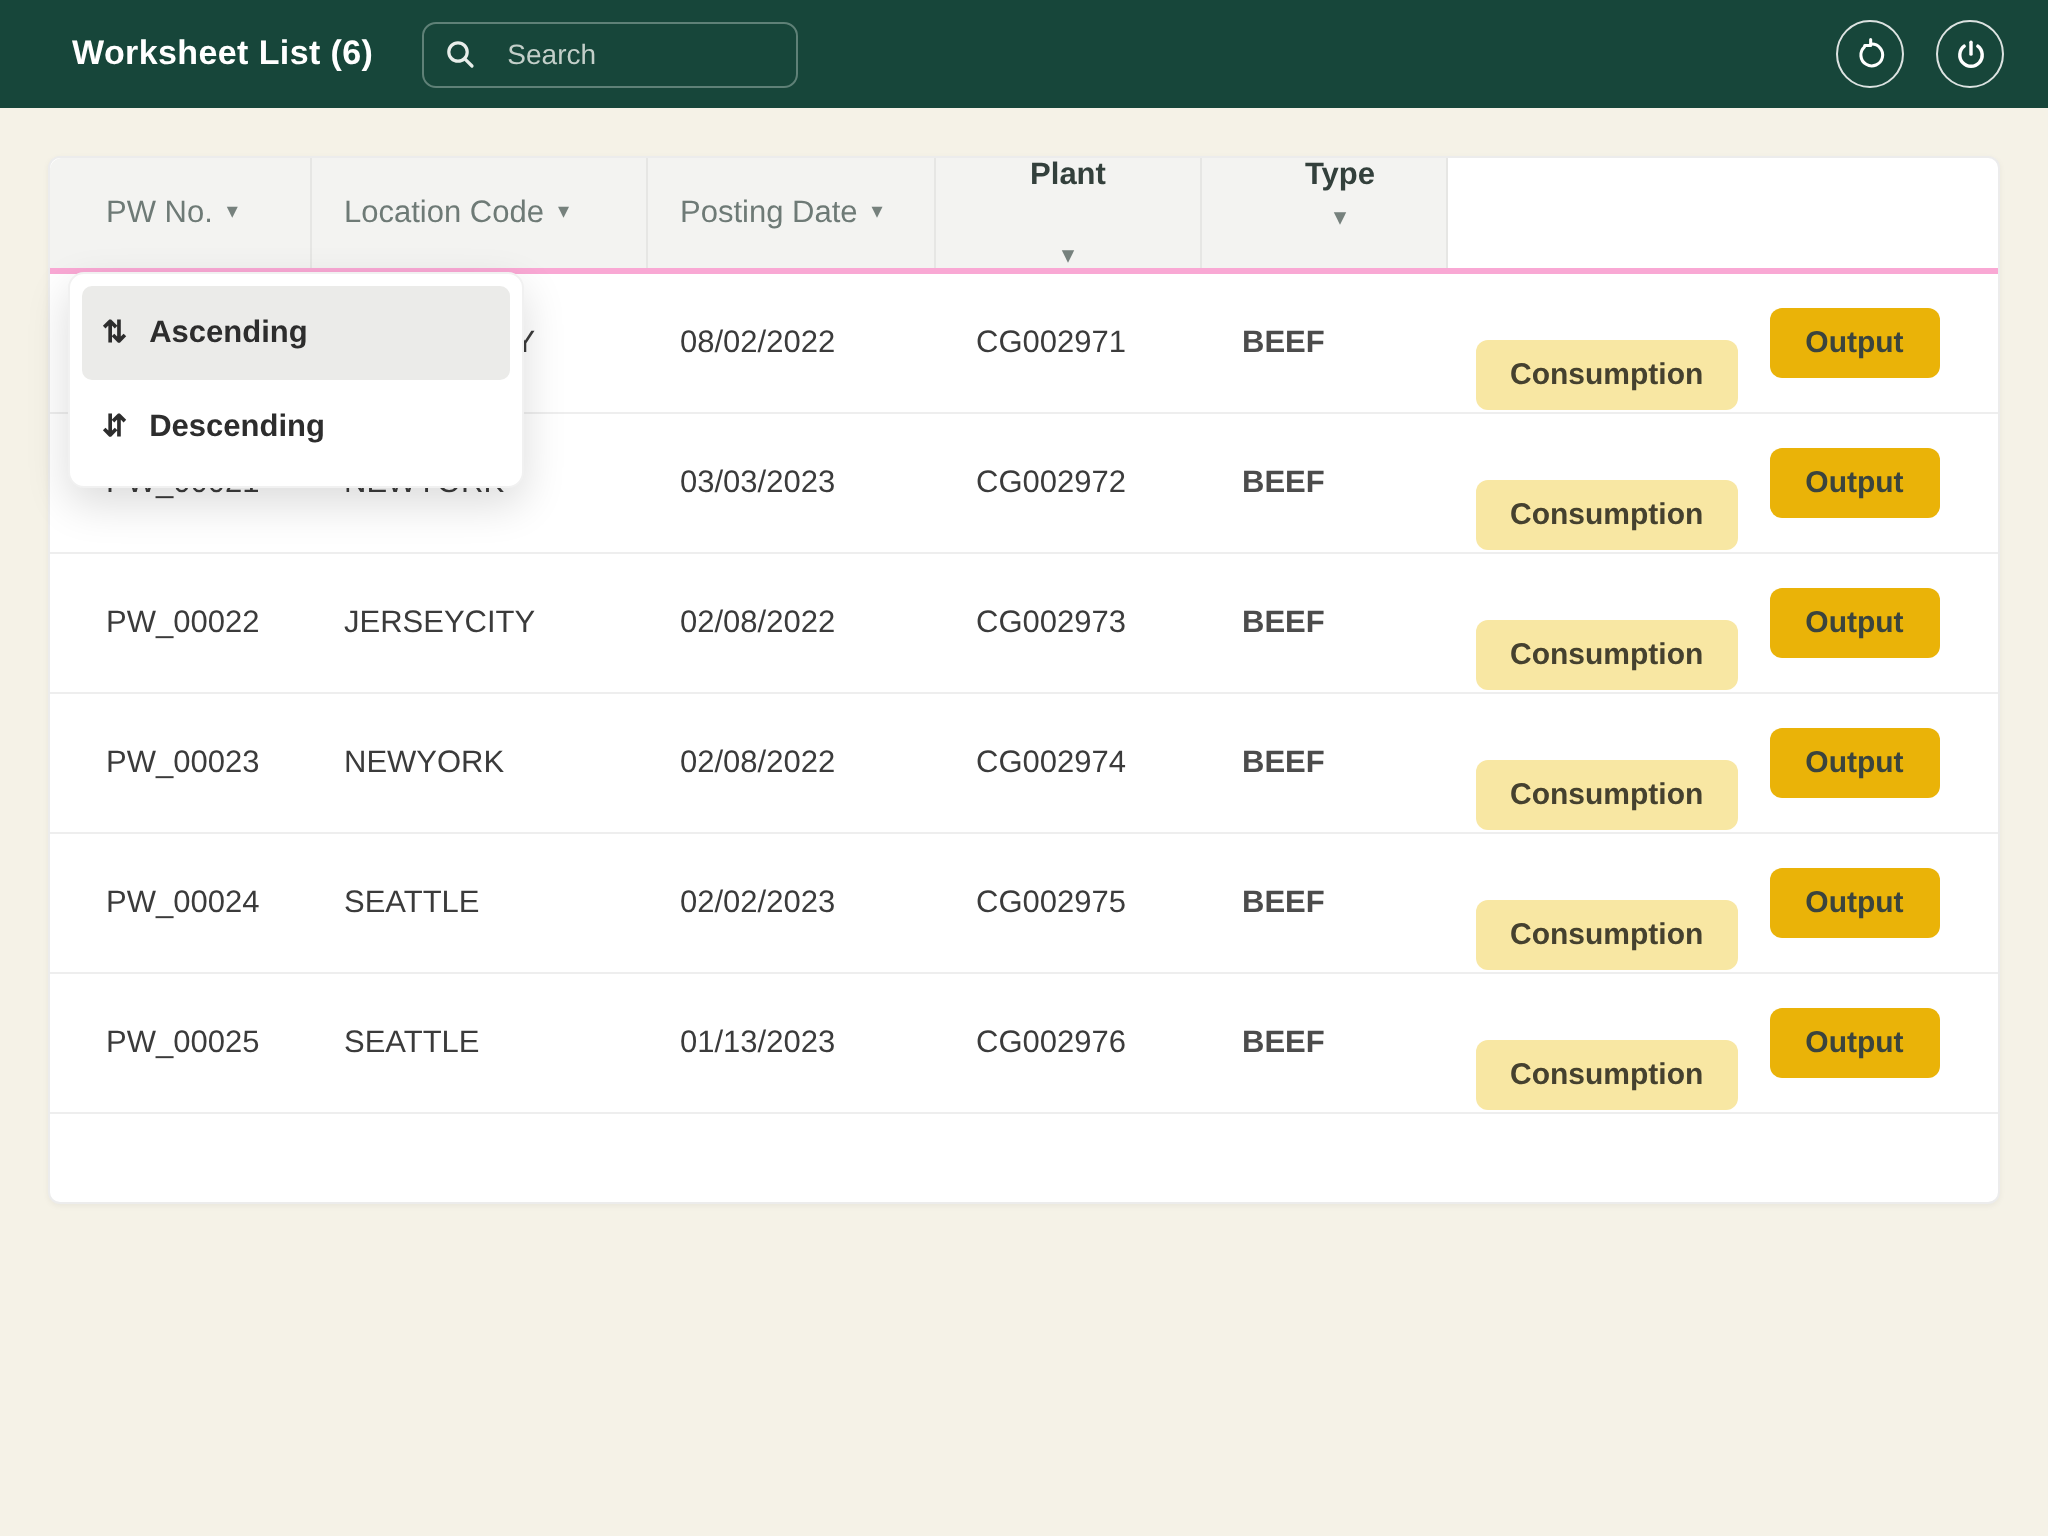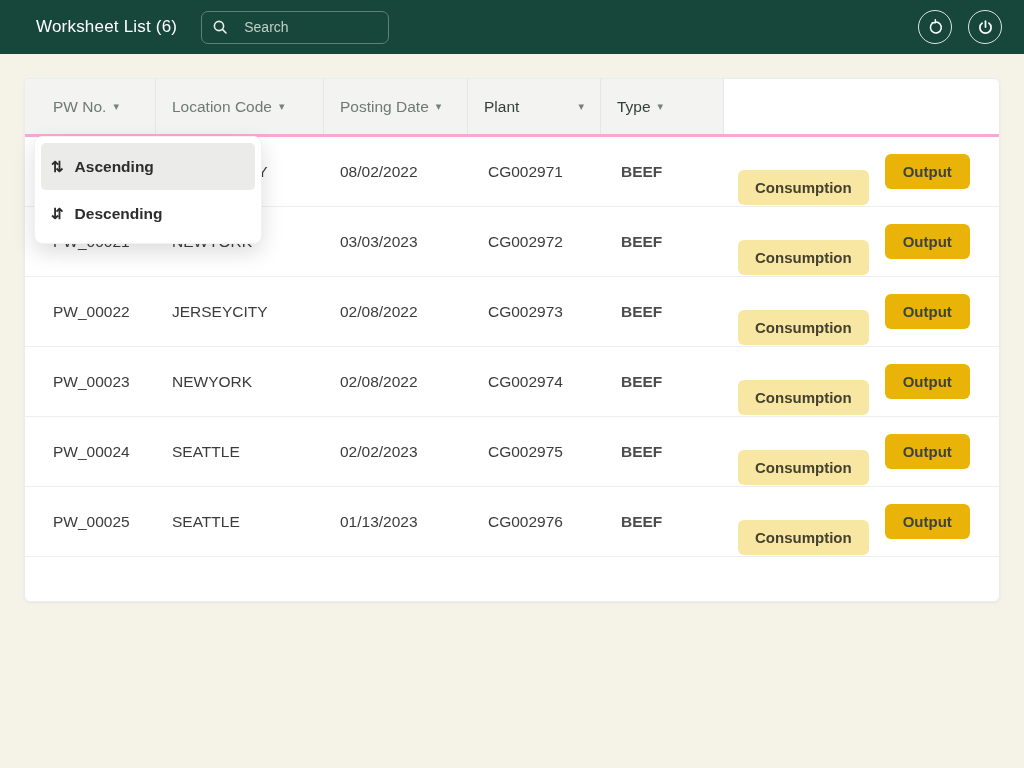--- a/index.html
+++ b/index.html
@@ -16,21 +16,21 @@
   .topbar {
     height: 54px;
     background: #17463a;
     display: flex;
     align-items: center;
     padding: 0 22px 0 36px;
   }
   .topbar-title {
     color: #ffffff;
     font-size: 17px;
-    font-weight: 400;
+    font-weight: 700;
     letter-spacing: 0.2px;
     white-space: nowrap;
   }
   .search-box {
     margin-left: 24px;
     width: 188px;
     height: 33px;
     border: 1px solid #5f8177;
     border-radius: 7px;
     display: flex;
@@ -84,21 +84,21 @@
     align-items: center;
     gap: 7px;
     padding-left: 16px;
     font-size: 15.5px;
     color: #6e7a76;
     font-weight: 500;
     border-right: 1px solid #e6e6e4;
     cursor: pointer;
   }
   .th:first-child { padding-left: 28px; }
-  .th.strong { color: #33403c; font-weight: 400; }
+  .th.strong { color: #33403c; font-weight: 700; flex-direction: column; }
   .th.spread { justify-content: space-between; padding-right: 16px; }
   .th.plain {
     background: #ffffff;
     border-right: none;
     color: #53625c;
     font-weight: 500;
     cursor: default;
   }
   .chev {
     font-size: 11px;

